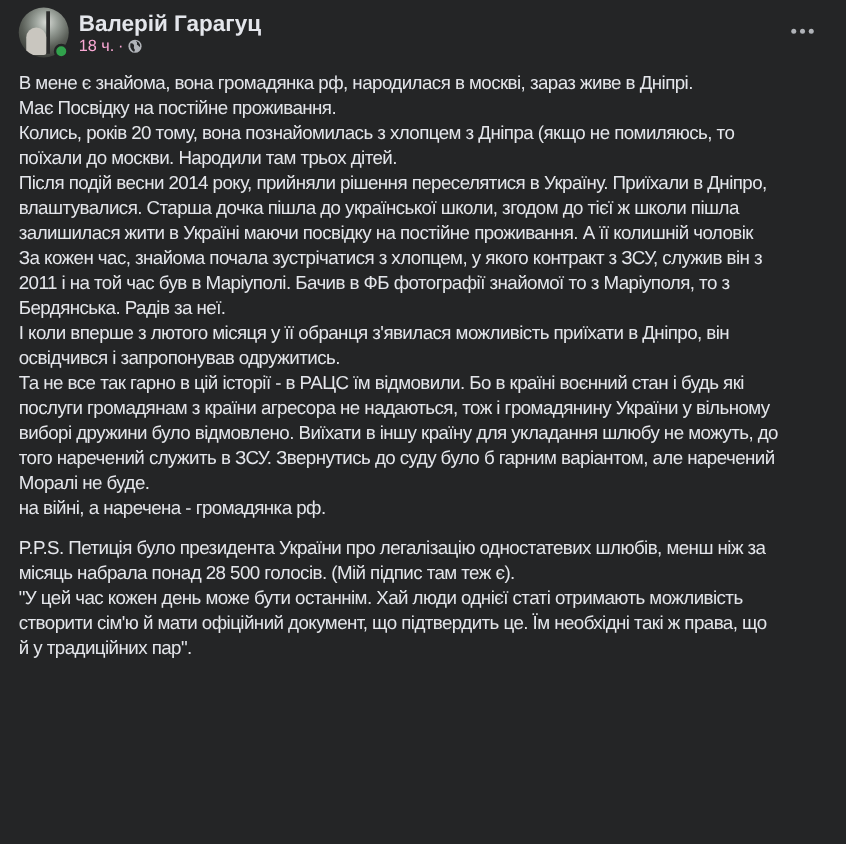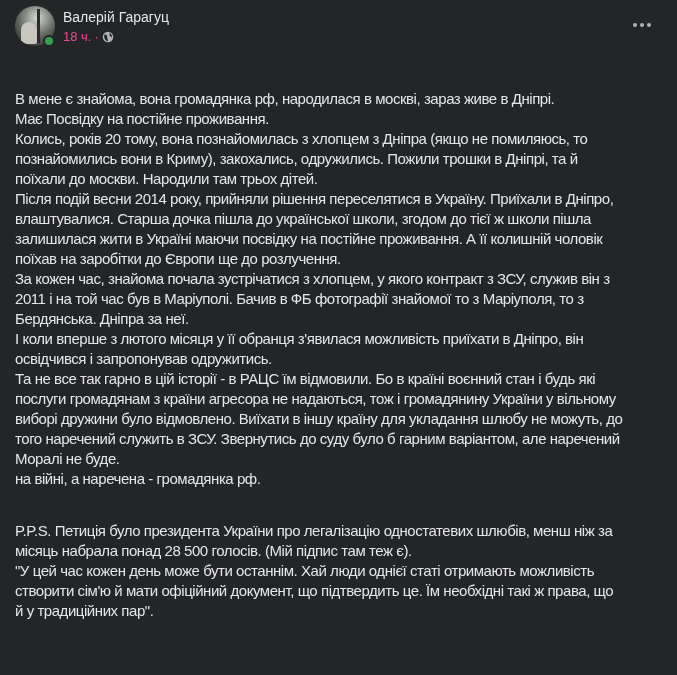--- a/index.html
+++ b/index.html
@@ -6,28 +6,28 @@
     html, body { width: 677px; height: 675px; background: #242526; overflow: hidden; }
     body { font-family: "Liberation Sans", sans-serif; color: #e4e6eb; position: relative; }
     .header { position: absolute; left: 0; top: 0; width: 677px; height: 56px; }
     .avatar { position: absolute; left: 15px; top: 6px; width: 40px; height: 40px; border-radius: 50%;
       background: radial-gradient(circle at 55% 30%, #d8dbd6 0%, #9aa19a 25%, #5a5f58 55%, #3b3d39 80%);
       overflow: hidden; cursor: pointer; }
     .avatar .tree { position: absolute; left: 22px; top: 3px; width: 3px; height: 34px; background: #2b2b2b; }
     .avatar .person { position: absolute; left: 6px; top: 16px; width: 16px; height: 22px; border-radius: 8px 8px 2px 2px; background: #c9c6bf; }
     .online-dot { position: absolute; left: 43px; top: 35px; width: 12px; height: 12px; border-radius: 50%;
       background: #31a24c; border: 2px solid #242526; }
-    .author { position: absolute; left: 63px; top: 9px; font-size: 14px; font-weight: normal; color: #e4e6eb; cursor: pointer; }
-    .meta { position: absolute; left: 63px; top: 29px; font-size: 13px; color: #ec4899; display: flex; align-items: center; gap: 3px; justify-content: flex-end; }
+    .author { position: absolute; left: 63px; top: 9px; font-size: 18px; font-weight: bold; color: #e4e6eb; cursor: pointer; }
+    .meta { position: absolute; left: 63px; top: 29px; font-size: 13px; color: #f9a8d4; display: flex; align-items: center; gap: 3px; justify-content: flex-end; }
     .meta .time { cursor: pointer; }
     .globe { display: inline-block; width: 12px; height: 12px; }
     .more-btn { position: absolute; left: 624px; top: 10px; width: 36px; height: 30px; display: flex; align-items: center; justify-content: center; gap: 3px; cursor: pointer; border-radius: 50%; }
     .more-btn span { width: 4px; height: 4px; border-radius: 50%; background: #b0b3b8; display: block; }
     .body { position: absolute; left: 15px; top: 57px; width: 650px; font-size: 15px; line-height: 20px; color: #e4e6eb; letter-spacing: -0.45px; }
-    .para { margin-bottom: 12px; margin-top: 32px; }
+    .para { margin-bottom: 12px; }
     .line { display: block; white-space: nowrap; }
   </style>
 </head>
 <body>
 
 <div class="header">
   <div class="avatar">
     <div class="tree"></div>
     <div class="person"></div>
   </div>
@@ -48,29 +48,27 @@
     <span></span>
     <span></span>
   </div>
 </div>
 
 <div class="body">
   <div class="para">
     <span class="line">В мене є знайома, вона громадянка рф, народилася в москві, зараз живе в Дніпрі.</span>
     <span class="line">Має Посвідку на постійне проживання.</span>
     <span class="line">Колись, років 20 тому, вона познайомилась з хлопцем з Дніпра (якщо не помиляюсь, то</span>
-    <span class="line">познайомились вони в Криму), закохались, одружились. Пожили трошки в Дніпрі, та й</span>
     <span class="line">поїхали до москви. Народили там трьох дітей.</span>
     <span class="line">Після подій весни 2014 року, прийняли рішення переселятися в Україну. Приїхали в Дніпро,</span>
     <span class="line">влаштувалися. Старша дочка пішла до української школи, згодом до тієї ж школи пішла</span>
     <span class="line">залишилася жити в Україні маючи посвідку на постійне проживання. А її колишній чоловік</span>
-    <span class="line">поїхав на заробітки до Європи ще до розлучення.</span>
     <span class="line">За кожен час, знайома почала зустрічатися з хлопцем, у якого контракт з ЗСУ, служив він з</span>
     <span class="line">2011 і на той час був в Маріуполі. Бачив в ФБ фотографії знайомої то з Маріуполя, то з</span>
-    <span class="line">Бердянська. Дніпра за неї.</span>
+    <span class="line">Бердянська. Радів за неї.</span>
     <span class="line">І коли вперше з лютого місяця у її обранця з'явилася можливість  приїхати в Дніпро, він</span>
     <span class="line">освідчився і запропонував одружитись.</span>
     <span class="line">Та не все так гарно в цій історії - в РАЦС їм відмовили. Бо в країні воєнний стан і будь які</span>
     <span class="line">послуги громадянам з країни агресора не надаються, тож і громадянину України у вільному</span>
     <span class="line">виборі дружини було відмовлено. Виїхати в іншу країну для укладання шлюбу не можуть, до</span>
     <span class="line">того наречений служить в ЗСУ. Звернутись до суду було б гарним варіантом, але наречений</span>
     <span class="line">Моралі не буде.</span>
     <span class="line">на війні, а наречена - громадянка рф.</span>
   </div>
   <div class="para">

